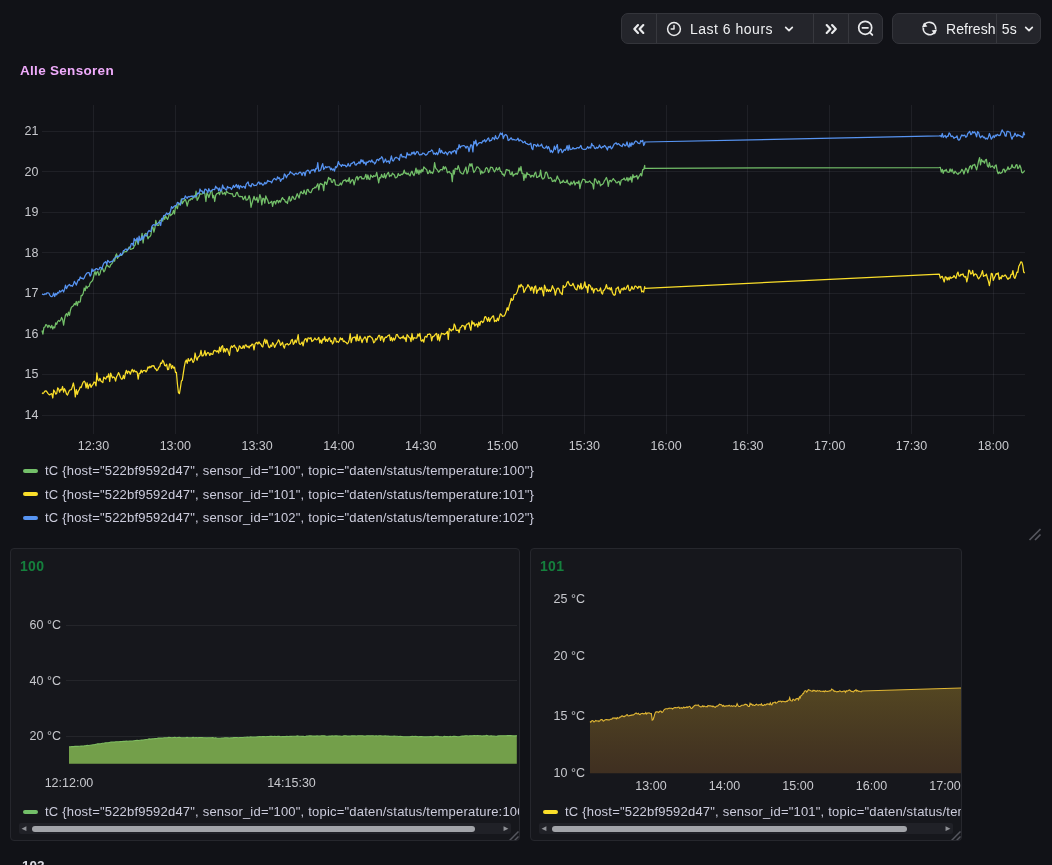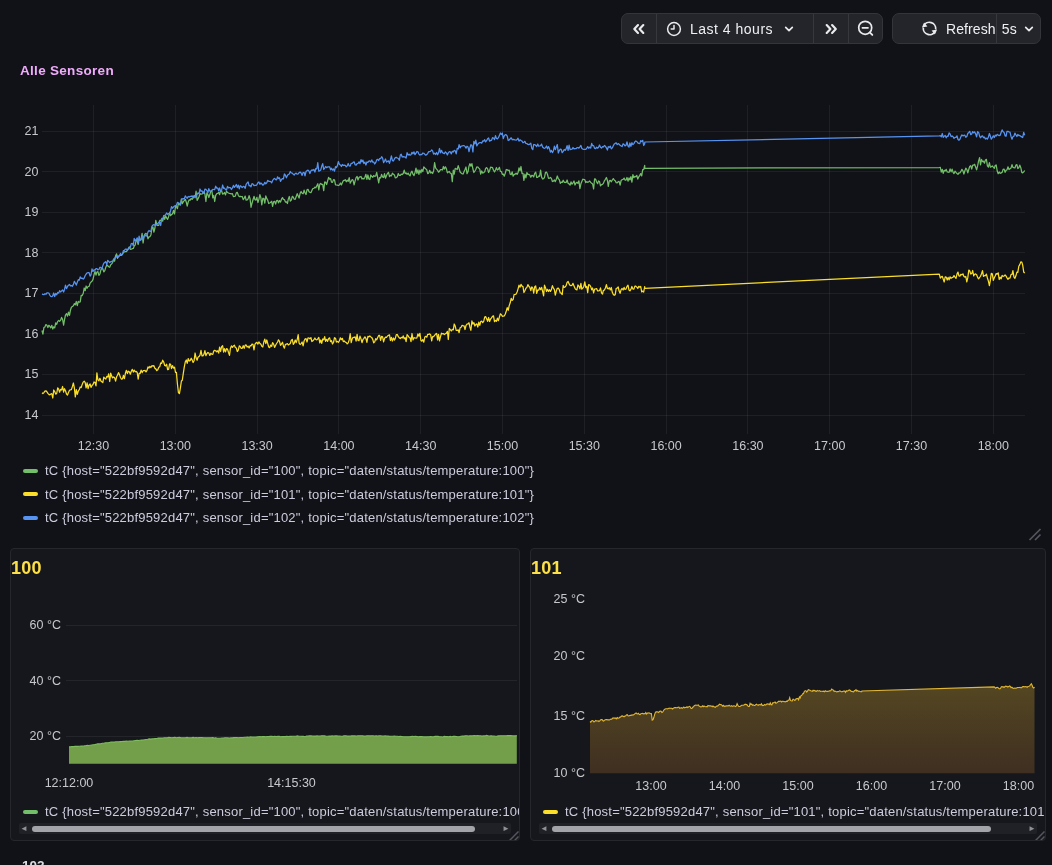--- a/index.html
+++ b/index.html
@@ -9,21 +9,21 @@
 .tbtn { display:flex; align-items:center; justify-content:center; color:#e9eaec; }
 .tdiv { width:1px; background:#37383e; }
 .tbtxt { font-size:14px; font-weight:500; color:#eff0f2; letter-spacing:0.1px; }
 .title { position:absolute; left:20px; top:63px; font-size:13.5px; font-weight:600; color:#f0abfc; letter-spacing:0.3px; }
 .mainchart { position:absolute; left:0; top:0; }
 .legend { position:absolute; left:23px; top:462px; }
 .legrow { display:flex; align-items:center; height:17px; margin-bottom:6.5px; }
 .dash { width:15px; height:4px; border-radius:2px; margin-right:7px; flex:none; }
 .legtxt { font-size:13px; letter-spacing:0.2px; color:#ccccdc; white-space:nowrap; }
 .panel { position:absolute; top:548px; height:293px; background:#16171c; border:1px solid #26272d; border-radius:4px; overflow:hidden; }
-.ptitle { position:absolute; left:0; top:9px; font-size:18px; font-weight:600; color:#fde047; letter-spacing:0.3px; }
+.ptitle { position:absolute; left:9px; top:9px; font-size:14px; font-weight:600; color:#15803d; letter-spacing:0.3px; }
 .pchart { position:absolute; left:8px; top:0; }
 .pleg { position:absolute; left:12px; top:255px; display:flex; align-items:center; width:200%; }
 .sbar { position:absolute; left:8px; right:8px; top:274px; height:11px; display:flex; align-items:center; background:#202127; border-radius:2px; }
 .sarr { color:#8f9196; font-size:8px; width:10px; flex:none; text-align:center; }
 .strack { flex:1; height:11px; background:transparent; position:relative; }
 .sthumb { position:absolute; left:3px; right:26px; top:2.5px; height:6px; border-radius:3px; background:#a2a4a9; }
 .rsz { position:absolute; right:0px; bottom:-1px; }
 svg text { font-family:"Liberation Sans", sans-serif; }
 </style></head>
 <body>
@@ -35,21 +35,21 @@
           <path d="M12.3,4.1 L8.6,8 L12.3,11.9"></path>
         </g>
       </svg>
   </div>
     <div class="tdiv"></div>
   <div class="tbtn" style="width:156px; justify-content:flex-start; padding-left:9px;">
     <svg width="16" height="16" viewBox="0 0 16 16">
         <circle cx="8" cy="8" r="6.4" fill="none" stroke="#e9eaec" stroke-width="1.5"></circle>
         <path d="M8 4.4 L8 8 L5.2 8" fill="none" stroke="#e9eaec" stroke-width="1.5" stroke-linecap="round" stroke-linejoin="round"></path>
       </svg>
-    <span class="tbtxt" style="margin-left:8px; letter-spacing:0.5px;">Last 4 hours</span>
+    <span class="tbtxt" style="margin-left:8px; letter-spacing:0.5px;">Last 6 hours</span>
     <svg width="12" height="12" viewBox="0 0 12 12" style="margin-left:10px;">
         <path d="M2.7,4.3 L6,7.7 L9.3,4.3" fill="none" stroke="#e9eaec" stroke-width="1.7" stroke-linecap="round" stroke-linejoin="round"></path>
       </svg>
   </div>
     <div class="tdiv"></div>
   <div class="tbtn" style="width:34px;">
     <svg width="16" height="16" viewBox="0 0 16 16">
         <g stroke="#e9eaec" stroke-width="2.2" fill="none" stroke-linecap="round" stroke-linejoin="round">
           <path d="M3.7,4.1 L7.4,8 L3.7,11.9"></path>
           <path d="M9.1,4.1 L12.8,8 L9.1,11.9"></path>
@@ -182,21 +182,21 @@
       </div>
       <span class="sarr sright">►</span>
     </div>
   <svg class="rsz" width="10" height="10" viewBox="0 0 10 10">
       <g stroke="#55565e" stroke-width="1.5">
         <line x1="0.5" y1="9.5" x2="9.5" y2="0.5"></line>
         <line x1="5.5" y1="9.5" x2="9.5" y2="5.5"></line>
       </g>
     </svg>
 </div>
-<div class="panel" style="left:530px; width:516px;">
+<div class="panel" style="left:530px; width:432px;">
   <div class="ptitle">101</div>
   <div class="pchart"><svg width="514" height="291" viewBox="0 0 514 291">
 <defs>
           <linearGradient id="hue101" x1="0" y1="30" x2="0" y2="224.3" gradientUnits="userSpaceOnUse">
 <stop offset="0" stop-color="rgba(250,225,42,0.36)"></stop>
             <stop offset="0.4" stop-color="rgba(240,200,46,0.32)"></stop>
             <stop offset="1" stop-color="rgba(185,120,48,0.25)"></stop>
           </linearGradient>
         </defs>
 <g fill="#c7c8cd" font-size="12.5" font-family="Liberation Sans, sans-serif">

